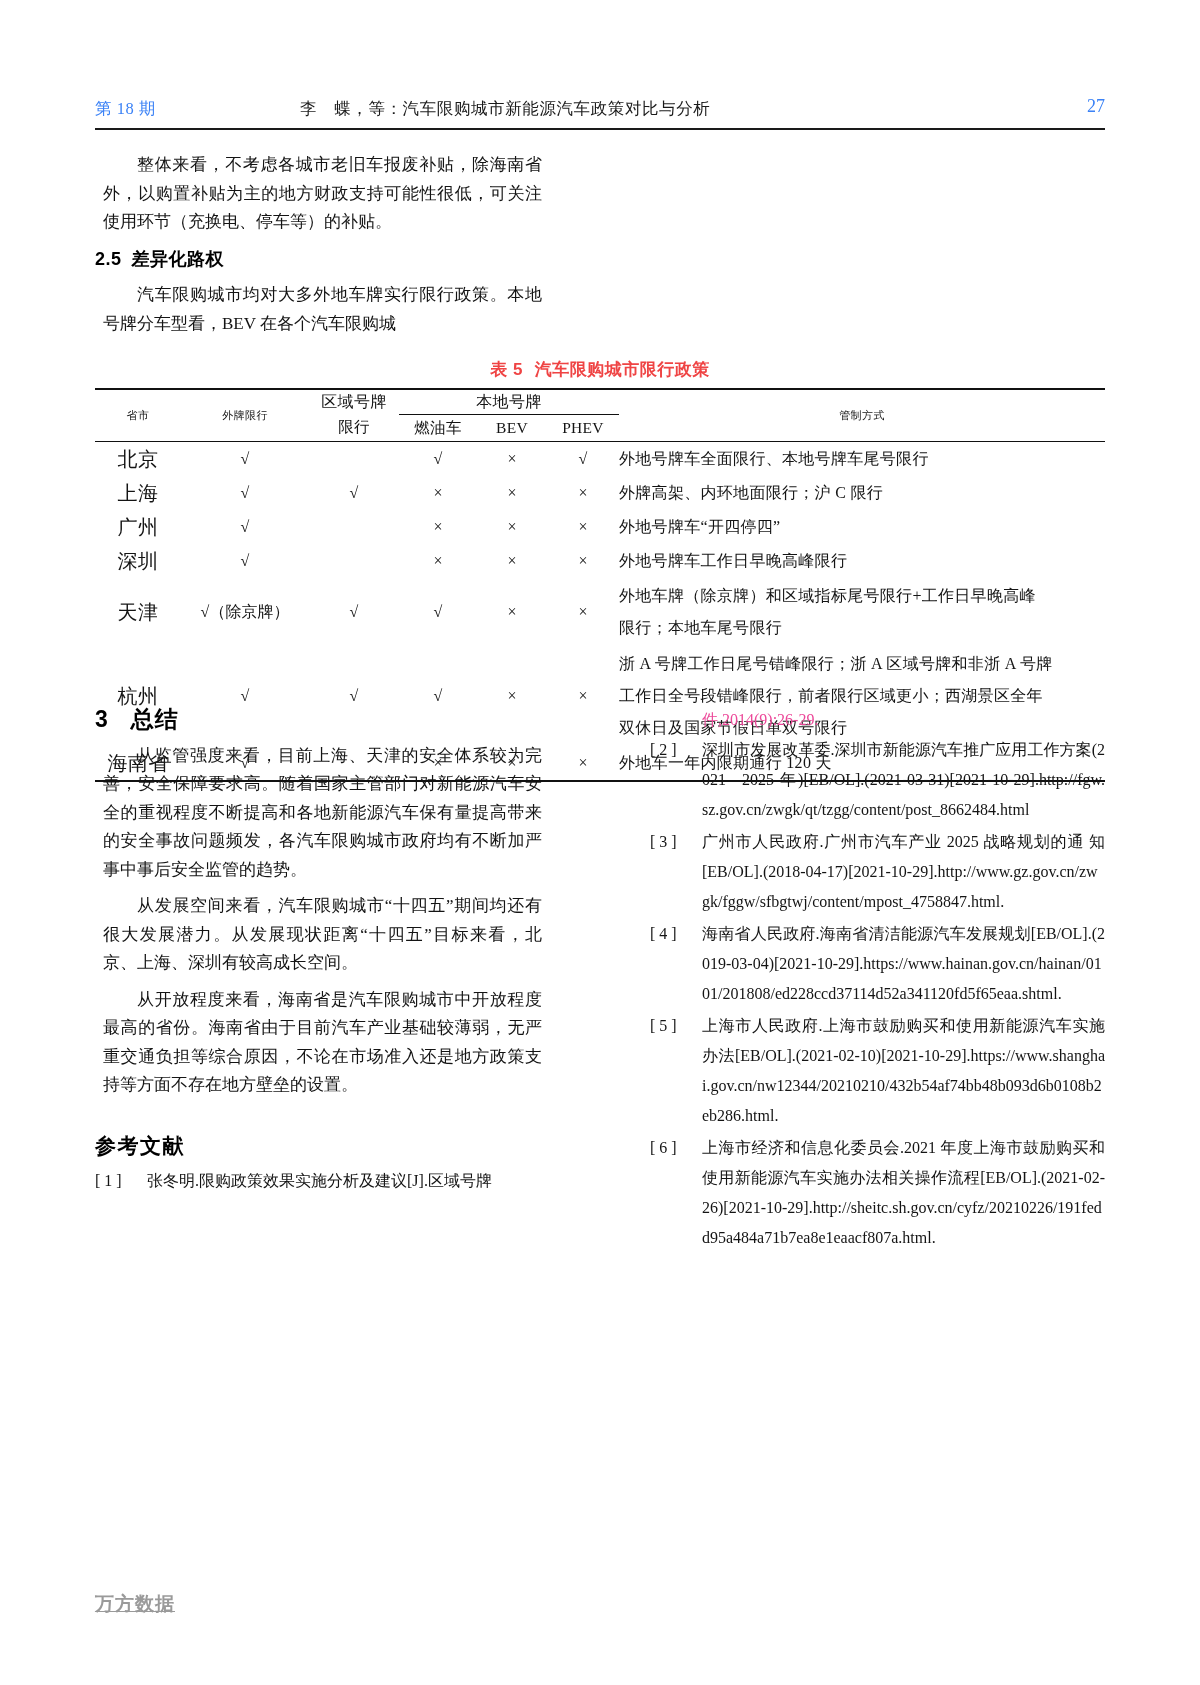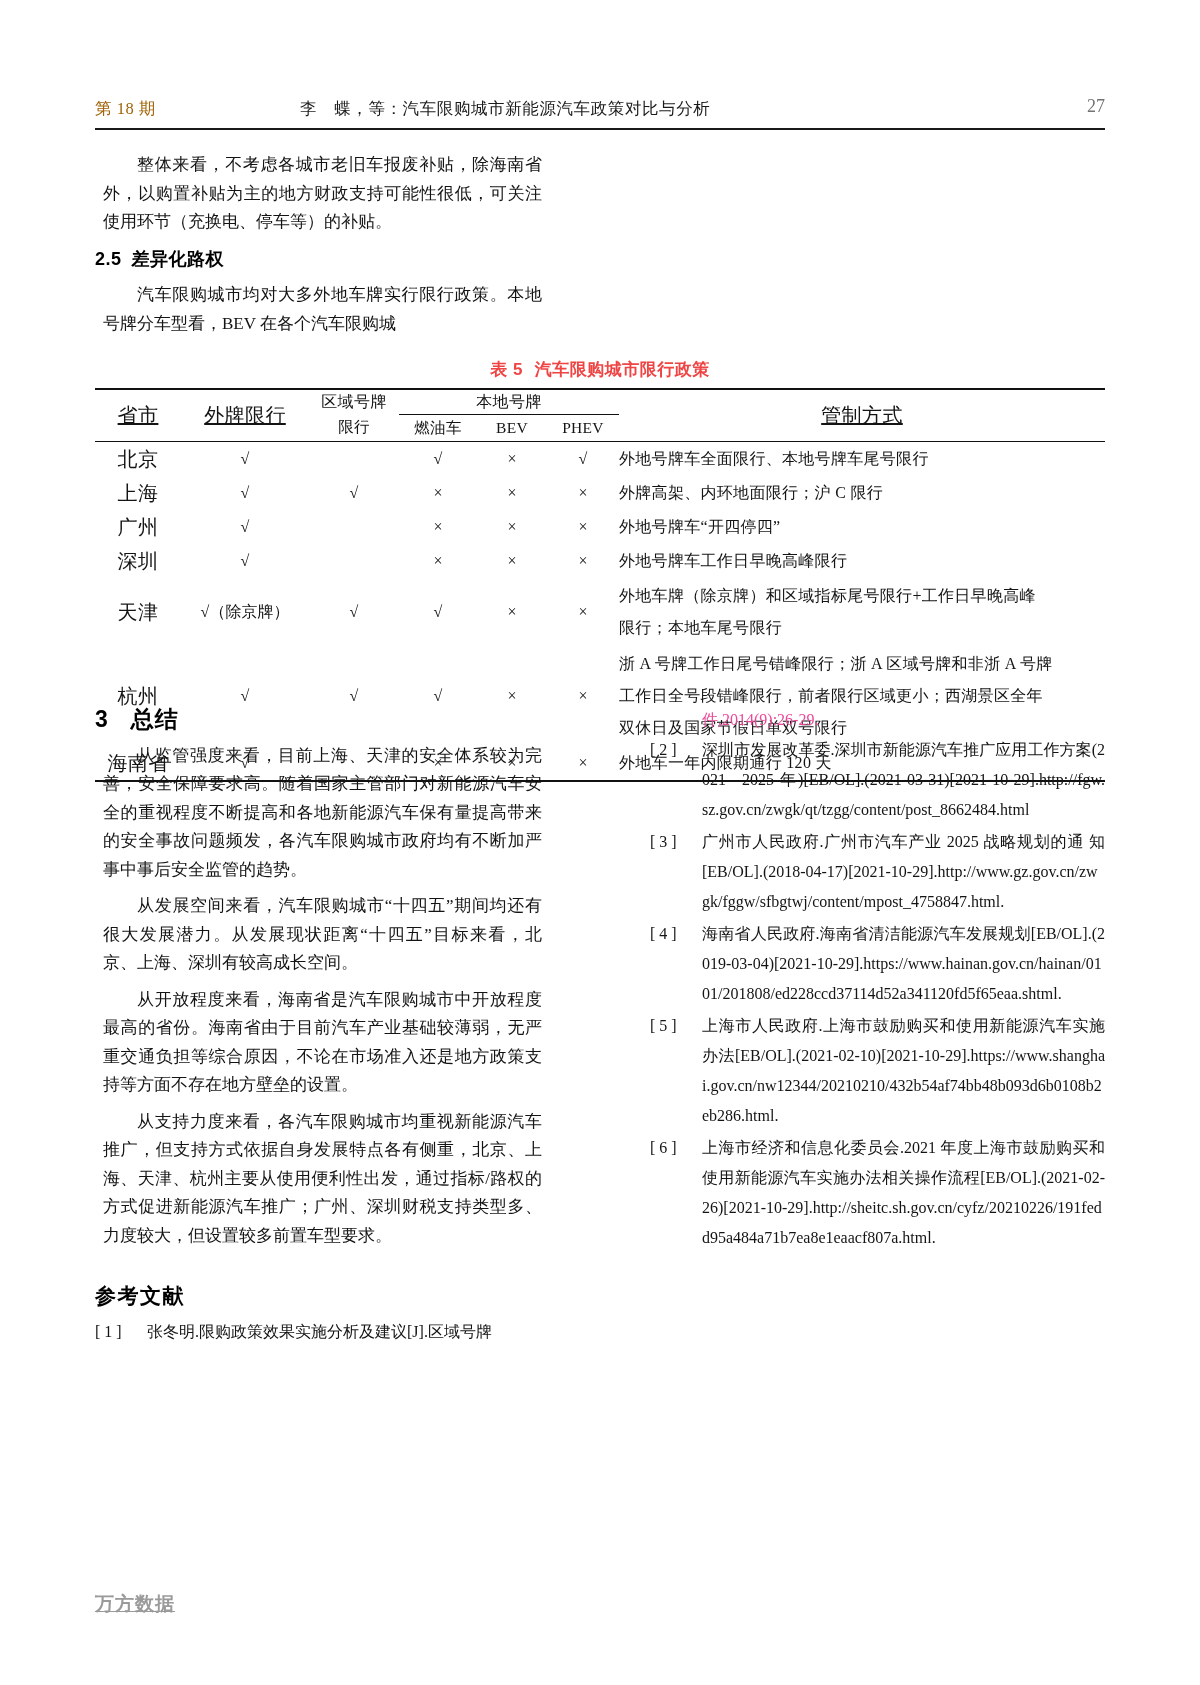--- a/index.html
+++ b/index.html
@@ -27,37 +27,37 @@
     top: 98px;
     width: 1010px;
     height: 30px;
   }
   .rh-issue {
     position: absolute;
     left: 0;
     top: 0;
     font-size: 16.5px;
     letter-spacing: 0.5px;
-    color: #a16207;
+    color: #3b82f6;
   }
   .rh-title {
     position: absolute;
     left: 205px;
     top: 0;
     font-size: 16.5px;
     letter-spacing: 0.6px;
     color: #1a1a1a;
     white-space: pre;
   }
   .rh-page {
     position: absolute;
     right: 0;
     top: -2px;
     font-size: 18px;
-    color: #737373;
+    color: #3b82f6;
   }
   .header-rule {
     position: absolute;
     left: 95px;
     top: 128px;
     width: 1010px;
     height: 2px;
     background: #1a1a1a;
   }
 
@@ -138,25 +138,24 @@
     padding: 0;
     font-weight: normal;
     vertical-align: middle;
   }
   .rule-top    { border-top: 2.2px solid #111; }
   .rule-mid    { border-top: 1.3px solid #111; }
   .rule-bottom { border-bottom: 2.2px solid #111; }
 
   .hdr-cell {
     text-align: center;
-    font-size: 20px;
+    font-size: 11px;
     height: 26px;
     font-family: "Liberation Serif", serif;
     letter-spacing: 0.4px;
-    text-decoration: underline;
   }
   .hdr-span {
     text-align: center;
     font-size: 16px;
     height: 24px;
     letter-spacing: 0.4px;
   }
   .span-underline {
     border-bottom: 1.1px solid #111;
   }
@@ -367,21 +366,20 @@
       </table>
   </div>
 
   <div class="col col-left" style="top:705px;">
     <p class="big-head">
       <span class="num">3</span><span>总结</span>
     </p>
     <p class="para">从监管强度来看，目前上海、天津的安全体系较为完善，安全保障要求高。随着国家主管部门对新能源汽车安全的重视程度不断提高和各地新能源汽车保有量提高带来的安全事故问题频发，各汽车限购城市政府均有不断加严事中事后安全监管的趋势。</p>
     <p class="para">从发展空间来看，汽车限购城市“十四五”期间均还有很大发展潜力。从发展现状距离“十四五”目标来看，北京、上海、深圳有较高成长空间。</p>
     <p class="para">从开放程度来看，海南省是汽车限购城市中开放程度最高的省份。海南省由于目前汽车产业基础较薄弱，无严重交通负担等综合原因，不论在市场准入还是地方政策支持等方面不存在地方壁垒的设置。</p>
-    <p class="para">从支持力度来看，各汽车限购城市均重视新能源汽车推广，但支持方式依据自身发展特点各有侧重，北京、上海、天津、杭州主要从使用便利性出发，通过指标/路权的方式促进新能源汽车推广；广州、深圳财税支持类型多、力度较大，但设置较多前置车型要求。</p>
 
     <div style="height:24px;"></div>
     <p class="ref-head">参考文献</p>
 
     <div class="ref-list">
       <div class="ref-item">
         <span class="ref-num">[ 1 ]</span>
         <span class="ref-body">张冬明.限购政策效果实施分析及建议[J].区域号牌</span>
       </div>
     </div>

